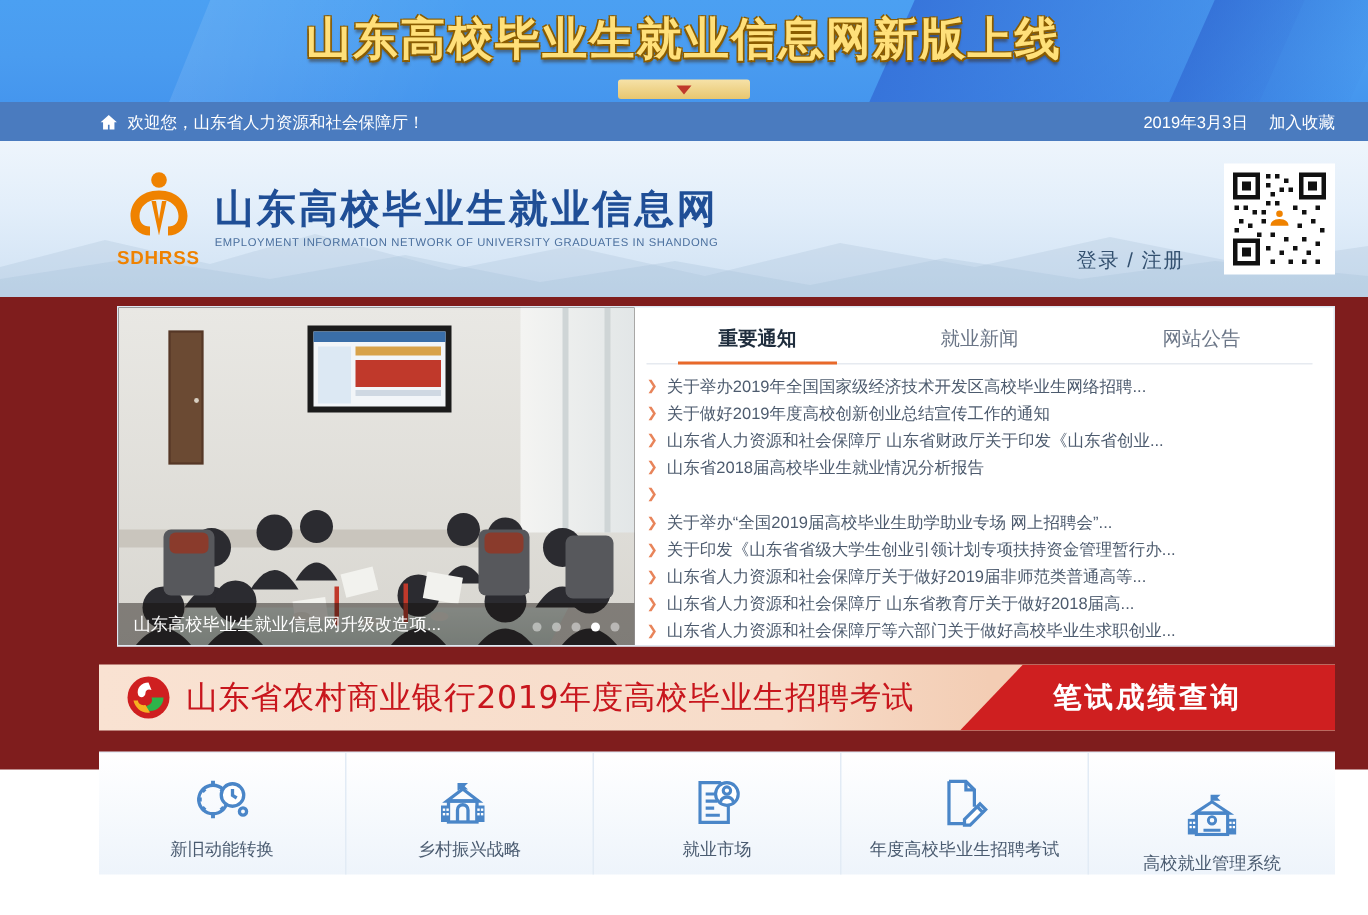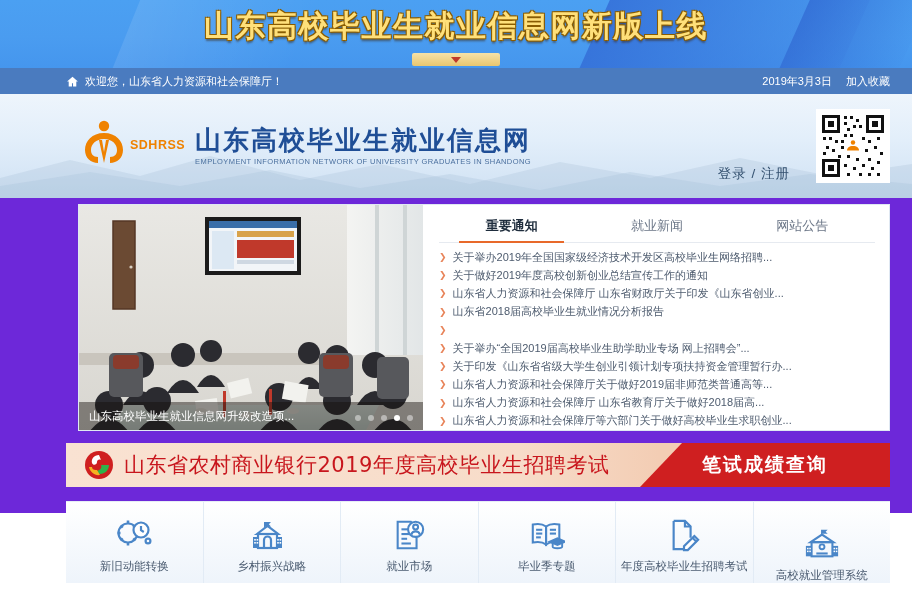--- a/index.html
+++ b/index.html
@@ -2,21 +2,21 @@
 <html><head>
 <meta charset="utf-8">
 <style>
   * { box-sizing: border-box; margin: 0; padding: 0; }
   html, body {
     width: 912px; height: 610px;
     overflow: hidden;
     font-family: "Liberation Sans", "DejaVu Sans", sans-serif;
     background: #ffffff;
   }
-  .page { position: relative; width: 912px; height: 513px; background: #6d28d9; }
+  .page { position: relative; width: 912px; height: 513px; background: #7f1d1d; }
 
   
   .promo {
     position: relative; height: 68px; width: 100%;
     background: linear-gradient(180deg, #4ba0f2 0%, #4a9cf0 55%, #4596ee 100%);
     overflow: hidden;
   }
   .promo-diag-a {
     position: absolute; top: -30px; right: 60px;
     width: 260px; height: 140px;
@@ -156,21 +156,21 @@
     display: flex; align-items: center; padding: 0 10px;
     color: #fff; font-size: 11.5px;
   }
   .carousel-dots {
     position: absolute; right: 10px; bottom: 9px;
     display: flex; gap: 7px;
   }
   .dot { width: 6px; height: 6px; border-radius: 50%; background: rgba(255,255,255,.45); }
   .dot.active { background: #ffffff; }
 
-  .newscol { flex: 1; padding: 12px 14px 8px 16px; }
+  .newscol { flex: 1; padding: 12px 14px 8px 8px; }
   .tabs { display: flex; gap: 0; border-bottom: 1px solid #e6eaf0; }
   .tab {
     flex: 1; text-align: center; padding-bottom: 7px;
     font-size: 13px; color: #6b7687; position: relative;
     font-family: "DejaVu Sans", "Liberation Sans", sans-serif;
   }
   .tab.active { color: #1f2d3d; font-weight: bold; }
   .tab.active::after {
     content: ""; position: absolute; left: 14%; right: 14%; bottom: -1px;
     height: 2px; background: #e8692a;
@@ -259,21 +259,21 @@
     </div>
   </div>
 
   <div class="header">
     <svg class="mountains" viewBox="0 0 912 60" preserveAspectRatio="none">
       <path fill="#9fb8d0" opacity=".45" d="M0 60 V40 L70 22 L140 38 L210 18 L300 42 L380 26 L470 46 L560 24 L650 40 L740 20 L830 38 L912 26 V60 Z"></path>
       <path fill="#8aa8c6" opacity=".35" d="M0 60 V48 L90 34 L180 48 L270 32 L360 50 L450 36 L540 52 L630 34 L720 48 L810 36 L912 46 V60 Z"></path>
     </svg>
     <div class="header-inner">
       <div class="logo-block">
-        <div style="display:flex;flex-direction:row;align-items:center;">
+        <div style="display:flex;flex-direction:column;align-items:center;">
           <span class="logo-mark">
             <svg viewBox="0 0 52 46" width="52" height="46">
               <circle cx="26" cy="7" r="5.2" fill="#ef8200"></circle>
               <path d="M26 14 C14 14 7 22 7 31 C7 39 13 44 20 44 L20 38 C15 38 13 35 13 31 C13 25 18 20 26 20 C34 20 39 25 39 31 C39 35 37 38 32 38 L32 44 C39 44 45 39 45 31 C45 22 38 14 26 14 Z" fill="#ef8200"></path>
               <path d="M21 21 L26 44 L31 21 L28 21 L26 33 L24 21 Z" fill="#ef8200"></path>
             </svg>
           </span>
           <span class="logo-sdhrss">SDHRSS</span>
         </div>
         <div>
@@ -576,36 +576,20 @@
             <path d="M10 22 h6"></path>
             <path d="M10 27 h10"></path>
           <circle cx="25" cy="12" r="8" fill="#ffffff"></circle>
           <circle cx="25" cy="9.6" r="2.6"></circle>
           <path d="M20.4 17.6 a4.8 4.8 0 0 1 9.2 0"></path>
         </svg>
       </span>
       <span class="lbl">就业市场</span>
     </div>
 
-    <div class="iconcell">
-      <span class="glyph">
-        <svg viewBox="0 0 38 34" width="36" height="34" fill="none" stroke="#4a86c8" stroke-width="2.2">
-          <path d="M18 8 c-4 -3 -9 -3 -14 -2 v19 c5 -1 10 -1 14 2 z"></path>
-          <path d="M18 8 c4 -3 9 -3 14 -2 v19 c-5 -1 -10 -1 -14 2 z"></path>
-          <path d="M7.5 11.5 h6.5"></path>
-            <path d="M7.5 15.5 h6.5"></path>
-            <path d="M7.5 19.5 h5"></path>
-          <path d="M22 11.5 h6.5"></path>
-            <path d="M22 15.5 h6.5"></path>
-          <path d="M22 24 L30 20.5 L38 24 L30 27.5 Z" fill="#4a86c8"></path>
-          <path d="M25 25.5 v4 c0 2 10 2 10 0 v-4" stroke-width="2"></path>
-        </svg>
-      </span>
-      <span class="lbl">毕业季专题</span>
-    </div>
 
     <div class="iconcell">
       <span class="glyph">
         <svg viewBox="0 0 34 36" width="32" height="34" fill="none" stroke="#4a86c8" stroke-width="2.3">
           <path d="M6 3 h12 l6 6 v12"></path>
           <path d="M6 3 v30 h12"></path>
           <path d="M18 3 v6 h6"></path>
           <path d="M28 19 l4 4 l-11 11 h-4 v-4 z" fill="#ffffff"></path>
           <path d="M26.5 21.5 l4 4"></path>
         </svg>

